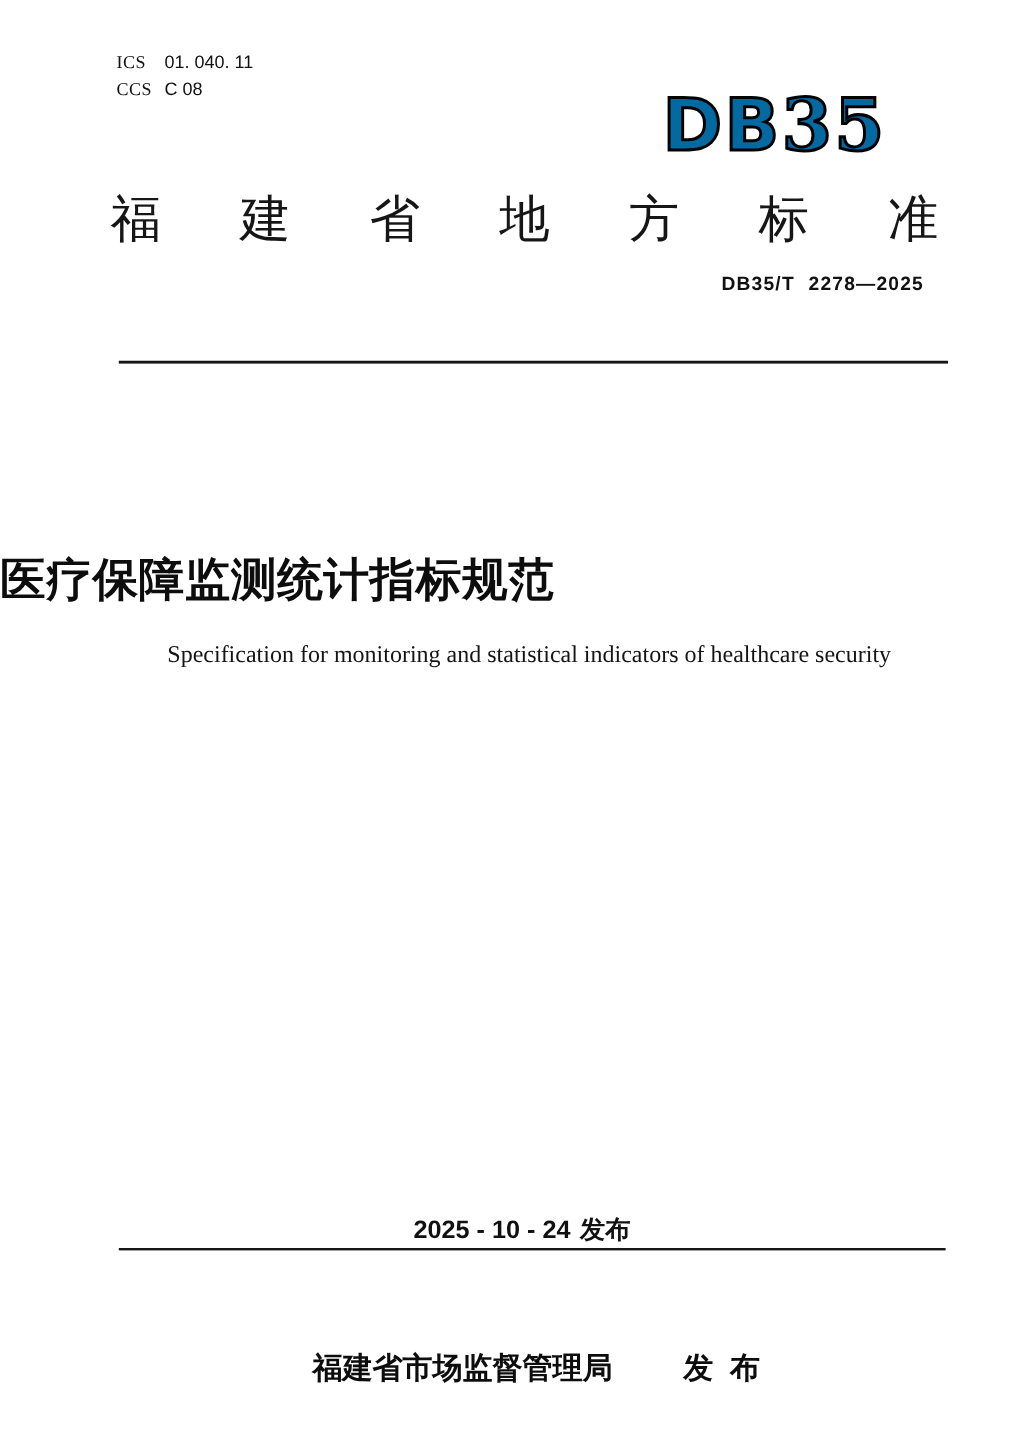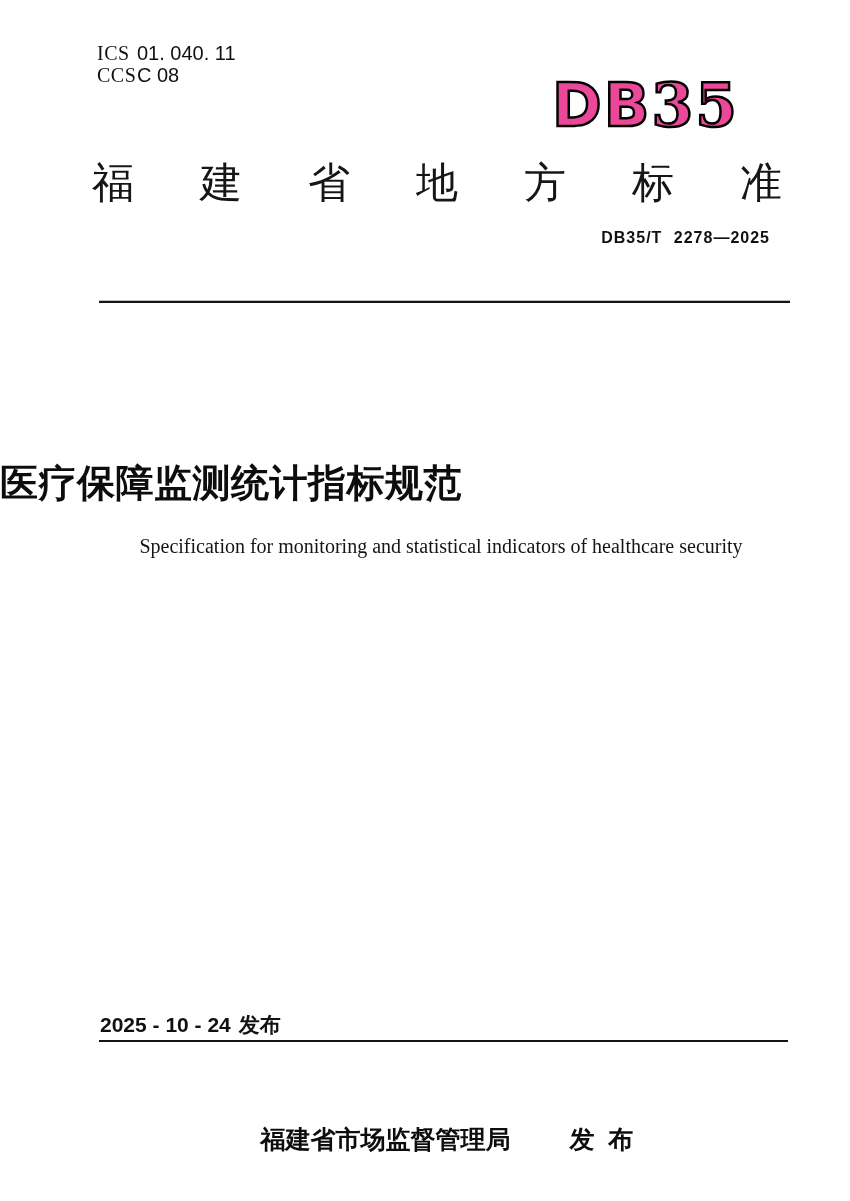--- a/index.html
+++ b/index.html
@@ -13,21 +13,21 @@
     overflow: hidden;
     color: #111111;
     font-family: "Liberation Sans", "DejaVu Sans", sans-serif;
   }
 
   
   .ics-block {
     position: absolute;
     left: 97px;
     top: 42px;
-    font-size: 20px;
+    font-size: 15px;
     line-height: 22px;
   }
   .ics-row { display: flex; white-space: pre; }
   .ics-row .lbl {
     font-family: "Liberation Serif", "DejaVu Serif", serif;
     width: 40px;
     letter-spacing: 0.5px;
   }
   .ics-row .val {
     font-family: "Liberation Sans", "DejaVu Sans", sans-serif;
@@ -37,21 +37,21 @@
   
   .logo {
     position: absolute;
     left: 552px;
     top: 80px;
     height: 50px;
     line-height: 50px;
     font-size: 60px;
     font-weight: bold;
     letter-spacing: 2px;
-    color: #ec4899;
+    color: #0369a1;
     -webkit-text-stroke: 2.5px #000;
     white-space: nowrap;
   }
   .logo .logo-db { font-family: "DejaVu Sans", sans-serif; }
   .logo .logo-num { font-family: "DejaVu Serif", serif; }
 
   
   .province-heading {
     position: absolute;
     left: 92px;
@@ -109,21 +109,21 @@
     padding-left: 32px;
   }
 
   
   .dates-row {
     position: absolute;
     left: 100px;
     top: 1011px;
     width: 670px;
     display: flex;
-    justify-content: space-between;
+    justify-content: center;
     font-size: 21px;
     font-weight: 600;
     white-space: pre;
   }
   .dates-row .date-label { margin-left: 8px; }
 
   .rule-bottom {
     position: absolute;
     left: 99px;
     top: 1040px;

